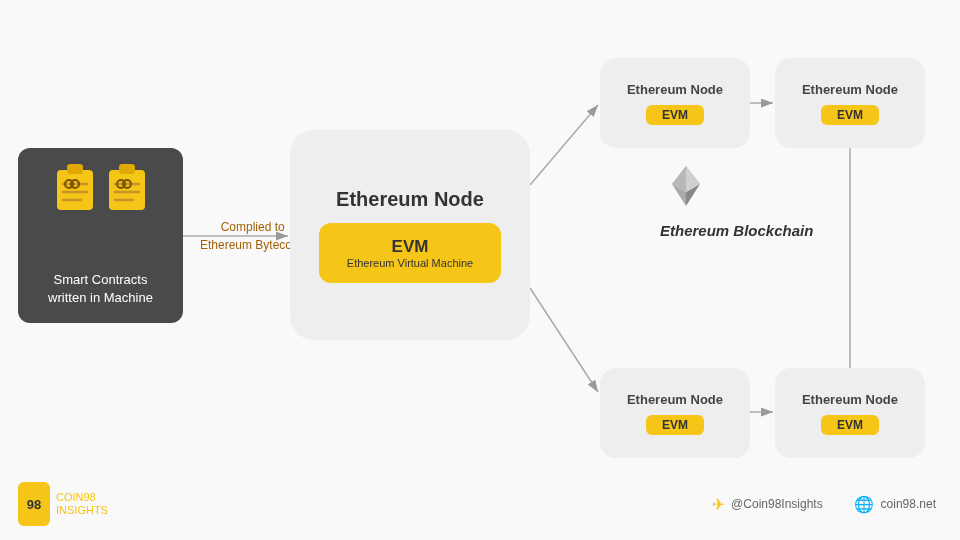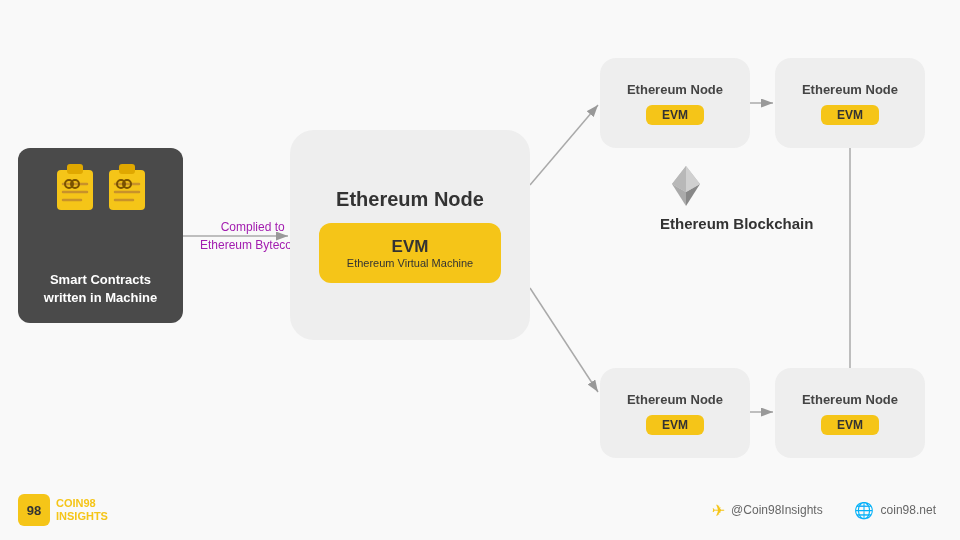--- a/index.html
+++ b/index.html
@@ -46,21 +46,21 @@
     }
 
     .clipboard-icon {
       width: 44px;
       height: 52px;
     }
 
     .smart-contracts-label {
       color: #ffffff;
       font-size: 13px;
-      font-weight: 700;
+      font-weight: 400;
       text-align: center;
       line-height: 1.4;
     }
 
     
     .main-node-box {
       position: absolute;
       left: 290px;
       top: 130px;
       width: 240px;
@@ -149,31 +149,32 @@
       left: 775px;
       top: 368px;
     }
 
     
     .arrow-label {
       position: absolute;
       left: 200px;
       top: 218px;
       font-size: 12px;
-      color: #a21caf;
+      color: #a16207;
       text-align: center;
       line-height: 1.5;
     }
 
     
     .blockchain-label {
       position: absolute;
       left: 660px;
-      top: 215px;
+      top: 222px;
       text-align: left;
+      font-style: italic;
     }
 
     .blockchain-text {
       font-size: 15px;
       font-weight: 800;
       color: #333333;
     }
 
     
     .arrows-svg {
@@ -198,34 +199,34 @@
     }
 
     .footer-logo {
       display: flex;
       align-items: center;
       gap: 6px;
     }
 
     .logo-badge {
       width: 32px;
-      height: 32px;
+      height: 44px;
       background: #f5c518;
       border-radius: 6px;
       display: flex;
       align-items: center;
       justify-content: center;
       font-weight: 900;
       font-size: 13px;
       color: #333;
     }
 
     .logo-text {
       font-size: 11px;
-      font-weight: 700;
+      font-weight: 400;
       color: #f5c518;
       line-height: 1.2;
     }
 
     .footer-links {
       display: flex;
       gap: 32px;
       align-items: center;
     }
 

